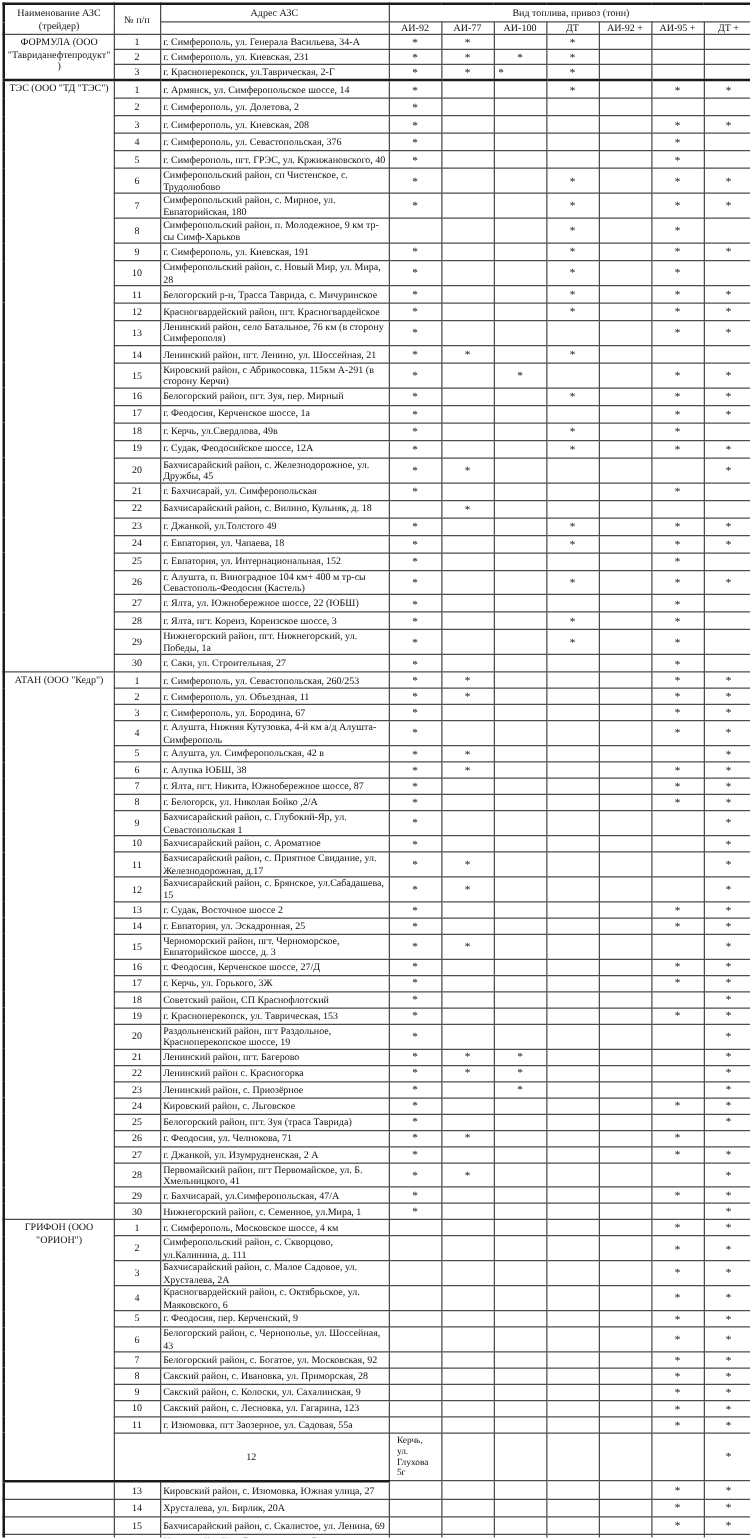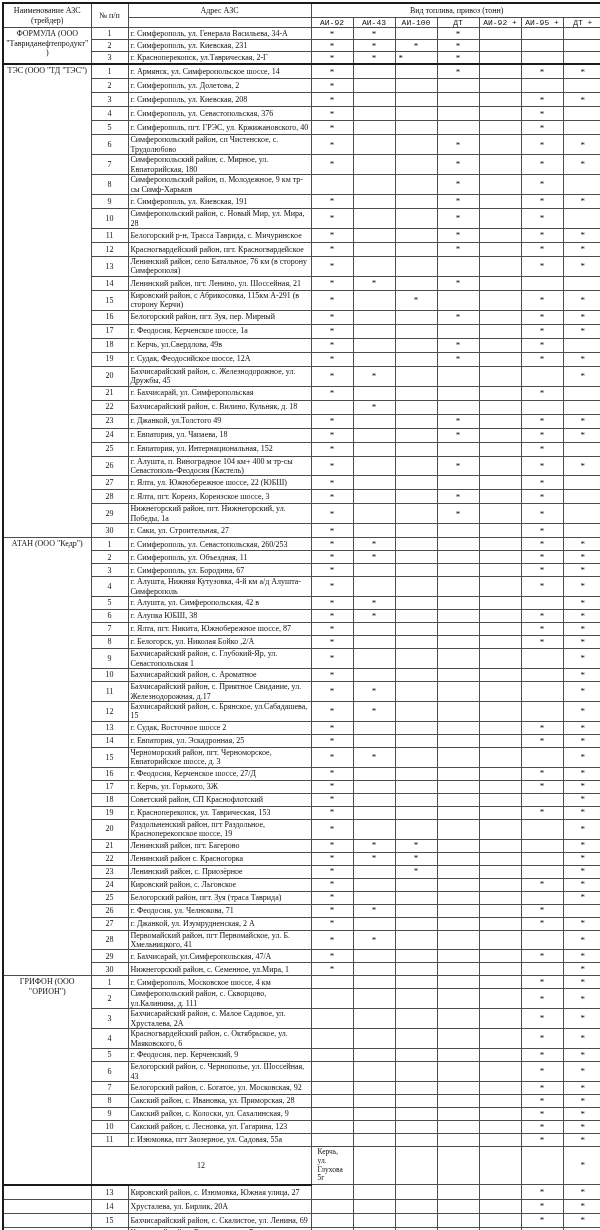--- a/index.html
+++ b/index.html
@@ -18,21 +18,21 @@
   th, td {
     border:1px solid #4d4d4d;
     font-weight:normal;
     font-size:8px;
     line-height:1.18;
     padding:0 2px;
     overflow:hidden;
     word-wrap:break-word;
   }
   thead th { text-align:center; vertical-align:middle; height:13px; }
-  thead tr.subhead th { height:9px; font-size:8px;font-family:Liberation Mono, monospace; }
+  thead tr.subhead th { height:9px; font-size:8px; }
   .glabel { text-align:center; vertical-align:top; padding-top:1px; }
   .numcell { text-align:center; vertical-align:middle; }
   .addrcell { text-align:left; vertical-align:middle; }
   .fuelcell { text-align:center; vertical-align:middle; }
   .addrfuel { text-align:left; vertical-align:top; font-size:7.5px; padding:1px 6px; }
   .star { font-size:9px; }
   .leftmark { text-align:left; padding-left:3px; }
   
   tr.g0 td { height:11px; }
   tr.g1 td { height:13px; }
@@ -62,21 +62,21 @@
     <thead>
       <tr>
         <th rowspan="2">Наименование АЗС (трейдер)</th>
         <th rowspan="2">№ п/п</th>
         <th>Адрес АЗС</th>
         <th colspan="7">Вид топлива, привоз (тонн)</th>
       </tr>
       <tr class="subhead">
         <th></th>
         <th>АИ-92</th>
-        <th>АИ-43</th>
+        <th>АИ-77</th>
         <th>АИ-100</th>
         <th>ДТ</th>
         <th>АИ-92 +</th>
         <th>АИ-95 +</th>
         <th>ДТ +</th>
       </tr>
     </thead>
     <tbody id="table-body">
         <tr class="g0">
           <td class="glabel" rowspan="3">ФОРМУЛА (ООО "Тавриданефтепродукт")</td>

